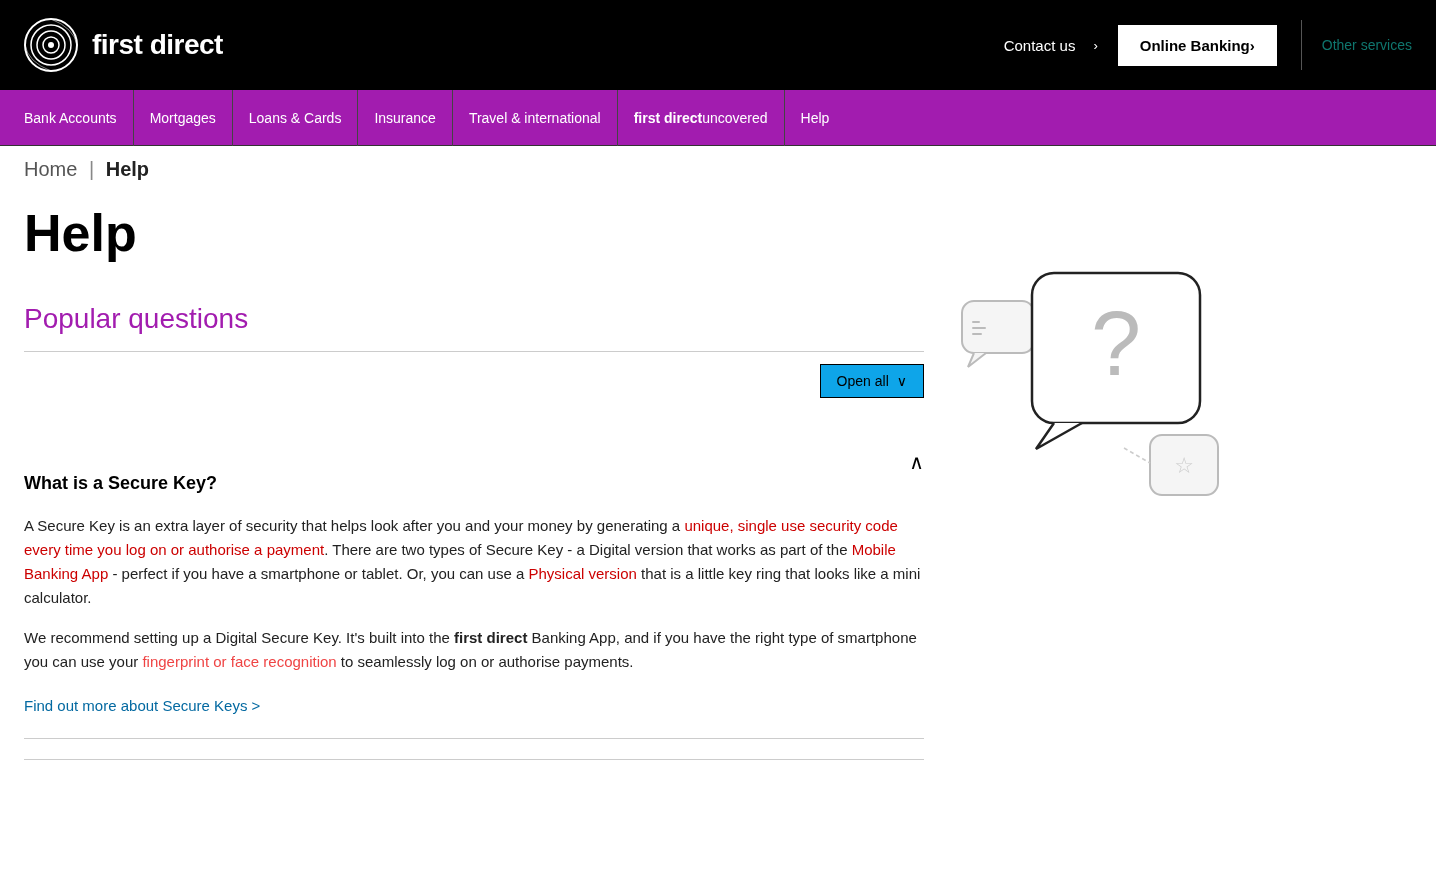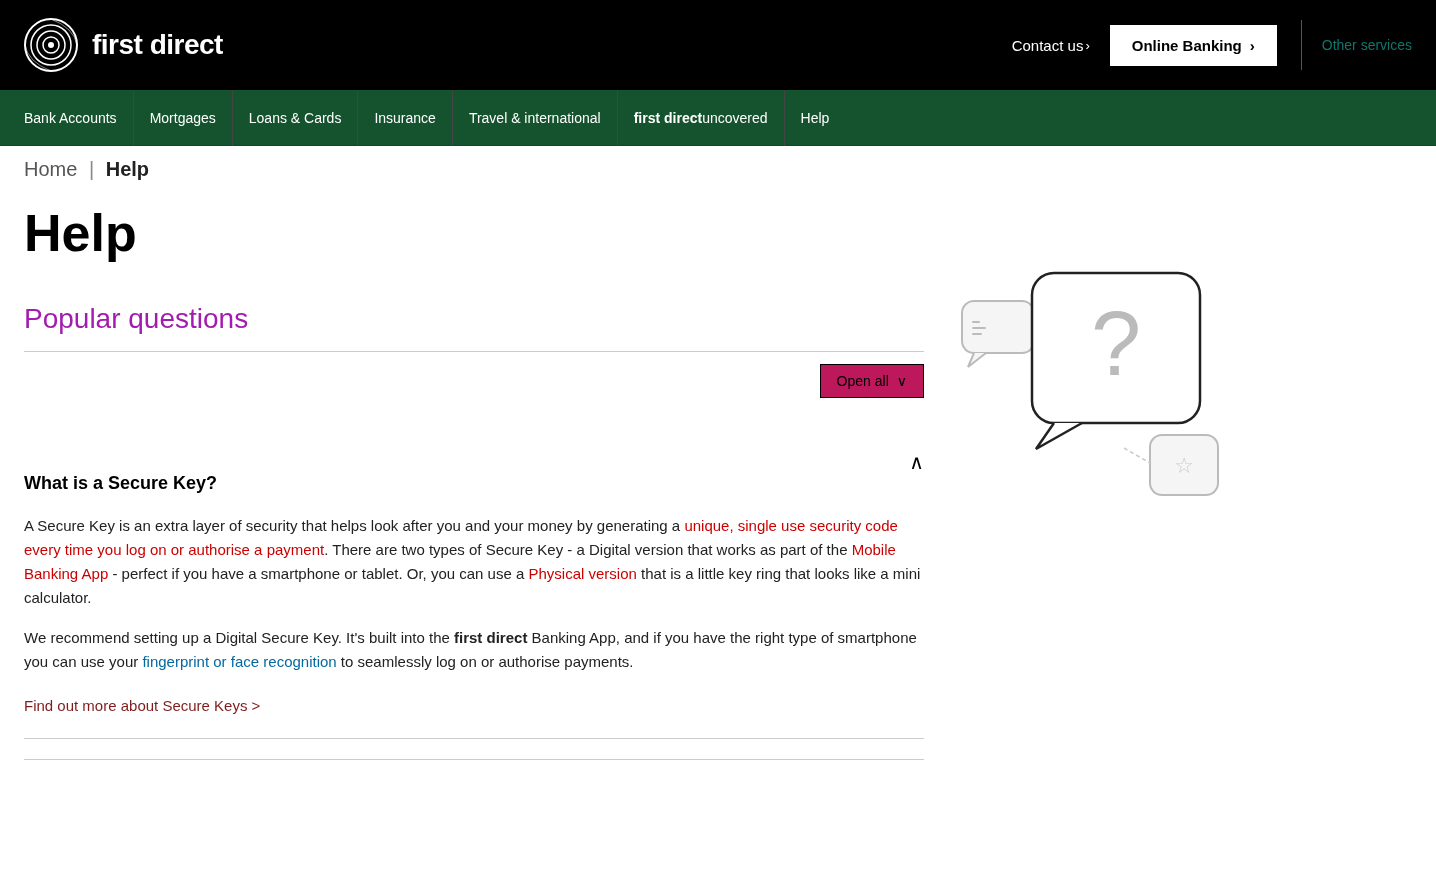--- a/index.html
+++ b/index.html
@@ -29,58 +29,57 @@
     .header-right {
       display: flex;
       align-items: center;
       gap: 0;
     }
     .contact-us {
       color: #fff;
       font-size: 15px;
       display: flex;
       align-items: center;
-      gap: 2px;
+      gap: 18px;
       margin-right: 20px;
       cursor: pointer;
       text-decoration: none;
     }
     .contact-chevron {
       font-size: 13px;
     }
     .online-banking-btn {
       background: #fff;
       color: #000;
       border: none;
       padding: 12px 22px;
       font-size: 15px;
       font-weight: bold;
       cursor: pointer;
       display: flex;
       align-items: center;
-      gap: 8px;
       margin-right: 24px;
     }
     .header-divider {
       width: 1px;
       height: 50px;
       background: #555;
       margin-right: 20px;
     }
     .other-services {
       color: #0f766e;
       font-size: 14px;
       text-align: center;
       cursor: pointer;
       line-height: 1.3;
     }
 
     
     .nav {
-      background: #14532d;
+      background: #a21caf;
       display: flex;
       align-items: center;
       padding: 0 24px;
       height: 56px;
       border-bottom: 1px solid #333;
     }
     .nav-item {
       color: #fff;
       font-size: 14px;
       padding: 0 16px;
@@ -167,21 +166,21 @@
       align-items: center;
       border-top: 1px solid #ccc;
       padding-top: 12px;
       margin-bottom: 12px;
     }
     .open-all-spacer {
       flex: 1;
     }
     .open-all-btn {
       border: 1px solid #000;
-      background: #be185d;
+      background: #0ea5e9;
       padding: 8px 16px;
       font-size: 14px;
       cursor: pointer;
       display: flex;
       align-items: center;
       gap: 8px;
     }
 
     
     .faq-item {
@@ -210,21 +209,21 @@
       line-height: 1.6;
       color: #222;
     }
     .faq-answer p {
       margin-bottom: 16px;
     }
     .faq-answer .bold {
       font-weight: bold;
     }
     .faq-answer .find-more {
-      color: #7f1d1d;
+      color: #0369a1;
       font-size: 15px;
       text-decoration: none;
       display: inline-block;
       margin-top: 4px;
     }
 
     
     .logo-svg {
       width: 54px;
       height: 54px;
@@ -315,21 +314,21 @@
       <div class="faq-answer">
         <p>
           A Secure Key is an extra layer of security that helps look after you and your money by generating a
           <span style="color:#c00;">unique, single use security code every time you log on or authorise a payment</span>. There are two types of
           Secure Key - a Digital version that works as part of the <span style="color:#c00;">Mobile Banking App</span> - perfect if you have a
           smartphone or tablet. Or, you can use a <span style="color:#c00;">Physical version</span> that is a little key ring that looks like a mini
           calculator.
         </p>
         <p>
           We recommend setting up a Digital Secure Key. It's built into the <span class="bold">first direct</span> Banking App, and if you
-          have the right type of smartphone you can use your <span style="color:#0369a1;text-align:center;">fingerprint or face recognition</span> to seamlessly log on
+          have the right type of smartphone you can use your <span style="color:#ef4444;text-align:center;">fingerprint or face recognition</span> to seamlessly log on
           or authorise payments.
         </p>
         <a class="find-more">Find out more about Secure Keys &gt;</a>
       </div>
     </div>
 
     <div style="border-bottom: 1px solid #ccc; margin-top: 20px;"></div>
   </div>
 
   <div class="sidebar">

